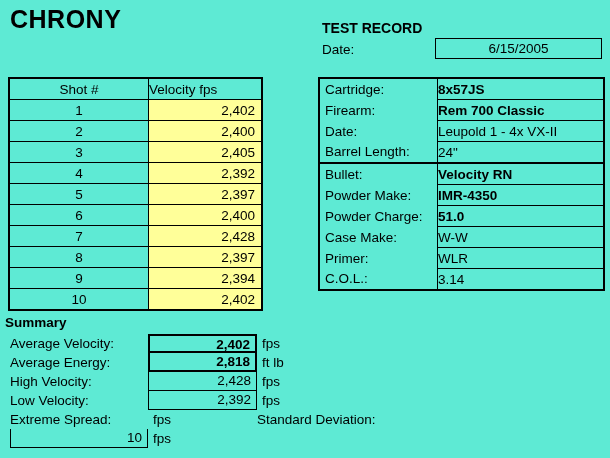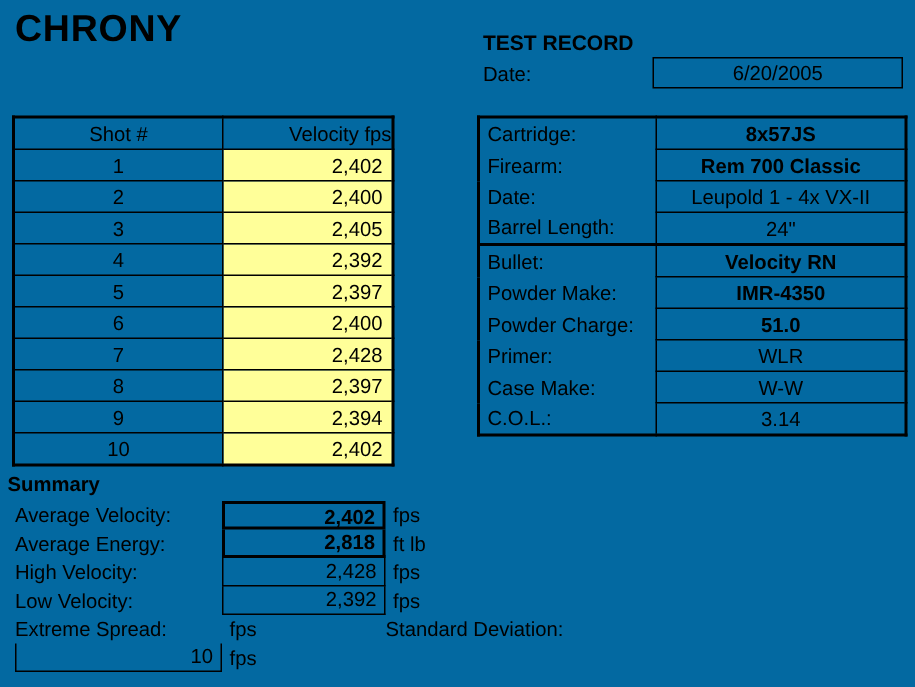--- a/index.html
+++ b/index.html
@@ -1,39 +1,39 @@
 <!DOCTYPE html>
 <html style="--hl: #FFFF99;"><head>
 <meta charset="utf-8">
 <style>
   html,body{margin:0;padding:0;background:#fff;}
   .screen{
-    position:relative;width:610px;height:458px;background:#0369a1;
+    position:relative;width:610px;height:458px;background:#5eead4;
     font-family:"Liberation Sans",sans-serif;color:#000;font-size:13.5px;overflow:hidden;
   }
   .title{position:absolute;left:10px;top:5px;font-size:25px;font-weight:bold;letter-spacing:.5px;}
   .tr-head{position:absolute;left:322px;top:20px;font-weight:bold;font-size:14px;}
   .date-label{position:absolute;left:322px;top:42px;text-align:center;}
   .date-box{
     position:absolute;left:435px;top:38px;width:165px;height:19px;
     border:1px solid #000;text-align:center;line-height:19px;box-sizing:content-box;
   }
 
   
   .shots{position:absolute;left:8px;top:77px;border-collapse:collapse;border:2px solid #000;}
   .shots th,.shots td{border:1px solid #000;height:20px;padding:0;font-size:13.5px;font-weight:normal;}
   .shots .c-shot{width:138px;text-align:center;}
-  .shots .c-vel{width:106px;text-align:right;}
+  .shots .c-vel{width:106px;text-align:left;}
   .shots td.c-vel{text-align:right;padding-right:6px;background:var(--hl,#FFFF99);}
 
   
   .load{position:absolute;left:318px;top:77px;border-collapse:collapse;border:2px solid #000;table-layout:fixed;}
   .load td{height:20px;padding:0;font-size:13.5px;}
   .load td.l{width:112px;padding-left:5px;border:none;}
-  .load td.v{width:165px;border:1px solid #000;text-align:center;margin-top:32px;}
+  .load td.v{width:165px;border:1px solid #000;text-align:left;margin-top:32px;}
   .load td.v.bold{font-weight:bold;}
   .load td.v.highlight{background:var(--hl,#FFFF99);}
   .load tr.group_start td{border-top:2px solid #000;}
 
   
   .summary-heading{position:absolute;left:5px;top:315px;font-weight:bold;font-size:13.5px;}
   .summary{
     position:absolute;left:10px;top:334px;
     display:grid;grid-template-columns:138px 109px auto;grid-auto-rows:19px;
   }
@@ -49,21 +49,21 @@
 </style>
 </head>
 <body>
 
 <div class="screen">
 
   <div class="title">CHRONY</div>
 
   <div class="tr-head">TEST RECORD</div>
   <div class="date-label">Date:</div>
-  <div class="date-box">6/20/2005</div>
+  <div class="date-box">6/15/2005</div>
 
   <table class="shots">
     <thead>
       <tr>
         <th class="c-shot">Shot #</th>
         <th class="c-vel">Velocity fps</th>
       </tr>
     </thead>
     <tbody id="shots-body">
   <tr>
@@ -150,27 +150,27 @@
     <td class="l">Powder Make:</td>
     <td class="v bold">IMR-4350</td>
   </tr>
 
   <tr>
     <td class="l">Powder Charge:</td>
     <td class="v bold">51.0</td>
   </tr>
 
   <tr>
+    <td class="l">Case Make:</td>
+    <td class="v">W-W</td>
+  </tr>
+
+  <tr>
     <td class="l">Primer:</td>
     <td class="v">WLR</td>
-  </tr>
-
-  <tr>
-    <td class="l">Case Make:</td>
-    <td class="v">W-W</td>
   </tr>
 
   <tr>
     <td class="l">C.O.L.:</td>
     <td class="v">3.14</td>
   </tr>
 </tbody>
   </table>
 
   <div class="summary-heading">Summary</div>

